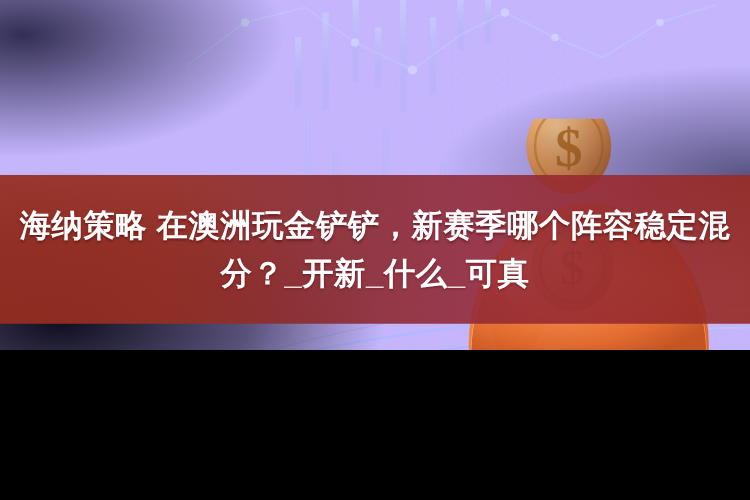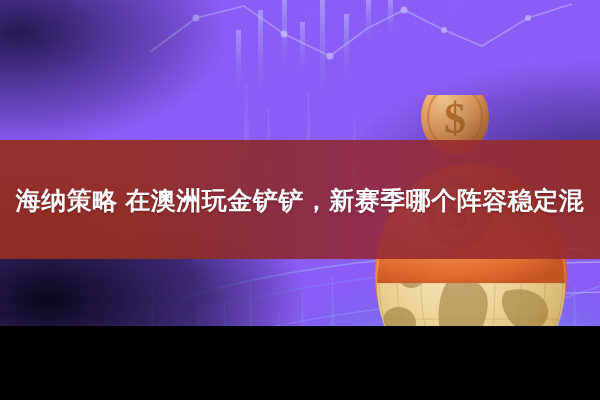--- a/index.html
+++ b/index.html
@@ -3,24 +3,24 @@
 <meta charset="utf-8">
 <style>
   html, body {
     margin: 0;
     padding: 0;
     background: #000;
   }
   #stage {
     position: relative;
     width: 600px;
-    height: 326px;
+    height: 280px;
     overflow: hidden;
     font-family: "Liberation Sans", "DejaVu Sans", sans-serif;
-    background: #8b5cf6;
+    background: #c4b5fd;
   }
 
   
   .bg-base {
     position: absolute;
     inset: 0;
     background:
       radial-gradient(ellipse 70% 55% at 72% 78%, #1a46b8 0%, rgba(16,40,130,0.55) 35%, rgba(8,14,60,0) 68%),
       radial-gradient(ellipse 85% 70% at 50% 22%, #1b1f84 0%, #121croy 1%, rgba(14,18,92,0.85) 40%, rgba(6,8,44,0) 75%),
       linear-gradient(160deg, #0d1060 0%, #101573 28%, #0b1050 58%, #05072c 100%);
@@ -344,16 +344,17 @@
         <text x="125" y="38" text-anchor="middle" font-family="'Liberation Serif', serif" font-size="44" font-weight="bold" fill="#c97b2b">$</text>
       </g>
     </svg>
   </div>
 
   <div class="bg-vignette"></div>
 
   <div class="banner">
     <div class="banner-inner">
       <div class="headline-line l1">海纳策略 在澳洲玩金铲铲，新赛季哪个阵容稳定混</div>
+      <div class="headline-line l2">分？_开新_什么_可真</div>
     </div>
   </div>
 
 </div>
 
 </body></html>

